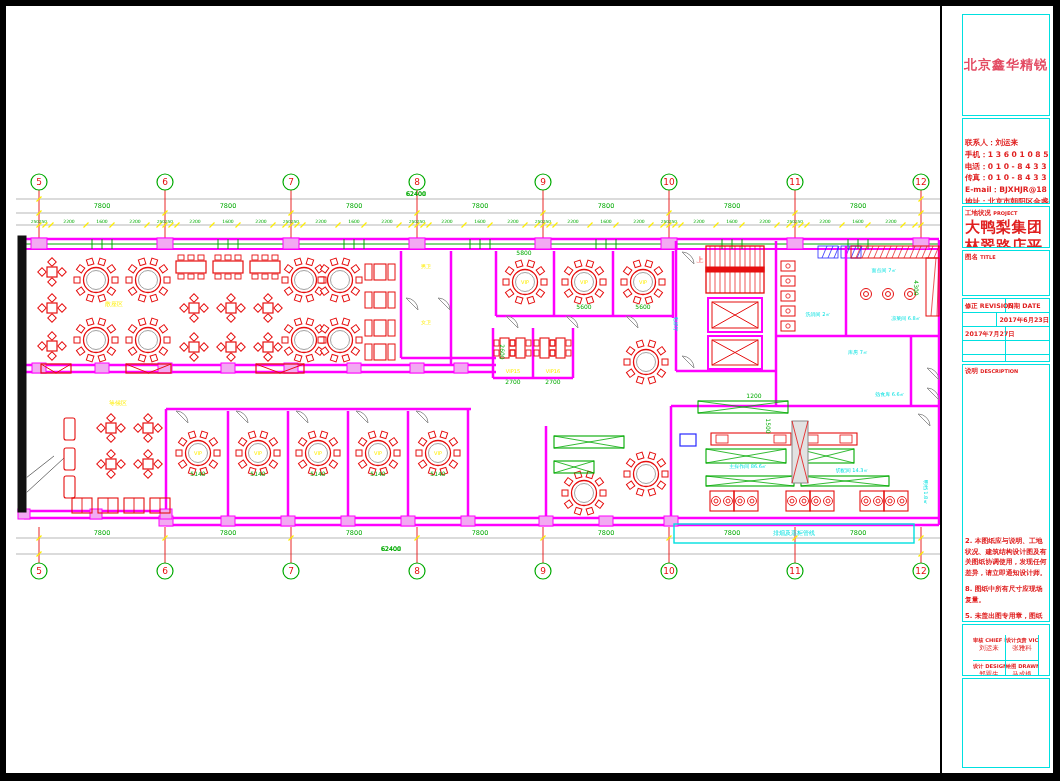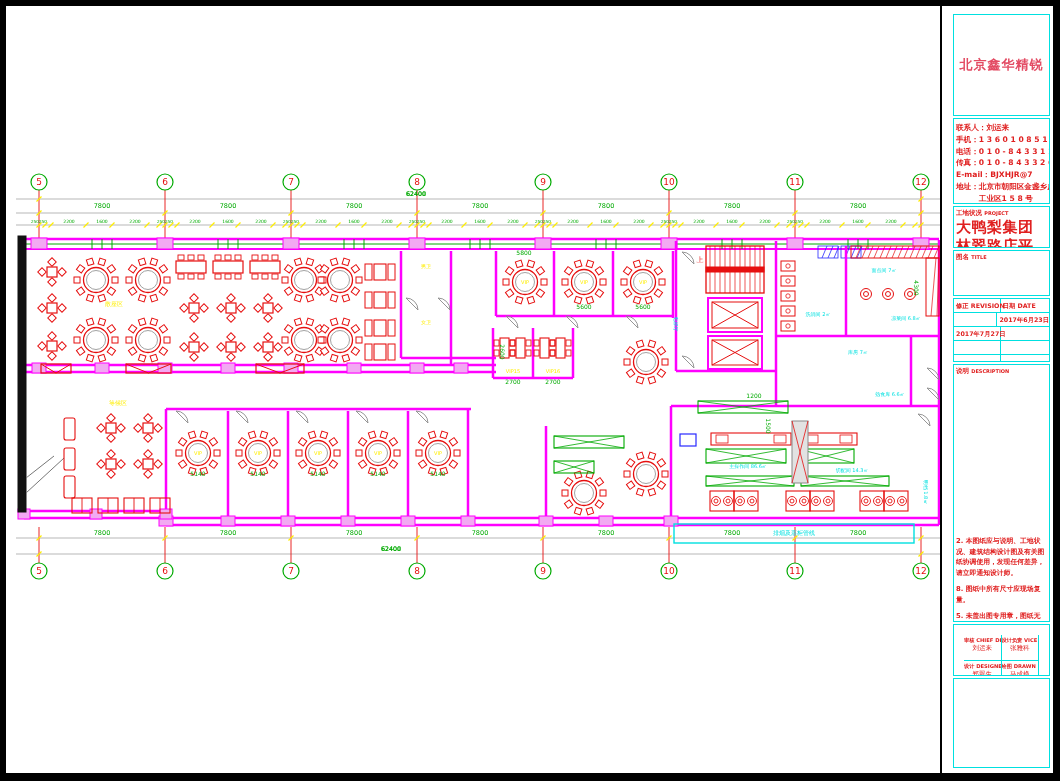--- a/index.html
+++ b/index.html
@@ -2,25 +2,25 @@
 <html><head>
 <meta charset="utf-8">
 <style>
   html,body{margin:0;padding:0;background:#000;width:1060px;height:781px;overflow:hidden;
     font-family:"DejaVu Sans",sans-serif;}
   #sheet{position:absolute;left:4px;top:4px;width:1050px;height:771px;background:#fff;
     border:2px solid #000;box-sizing:border-box;}
   #plan-wrap{position:absolute;left:0;top:0;width:938px;height:767px;}
   #titleblock{position:absolute;left:934px;top:0;width:113px;height:767px;border-left:2px solid #000;
     background:#fff;box-sizing:border-box;}
-  .tb-box{position:absolute;left:11px;right:3px;border:1.5px solid #00e0e0;box-sizing:border-box;
+  .tb-box{position:absolute;left:20px;right:3px;border:1.5px solid #00e0e0;box-sizing:border-box;
     color:#e02020;overflow:hidden;}
   .company{top:8px;height:102px;display:flex;flex-direction:column;align-items:center;justify-content:center;}
   .company div{font-size:13px;font-weight:bold;color:#e34b63;letter-spacing:1px;line-height:1.9;}
-  .contact{top:112px;height:86px;padding:3px 2px;}
+  .contact{top:112px;height:86px;padding:18px 2px;}
   .contact div{font-size:7.6px;line-height:1.55;white-space:nowrap;font-weight:bold;}
   .project{top:200px;height:42px;padding:2px 2px;}
   .titlebox{top:244px;height:46px;padding:2px 2px;}
   .lbl{font-size:6.5px;font-weight:bold;}
   .lbl .en{font-size:5px;}
   .projname{font-size:15px;font-weight:bold;letter-spacing:0.5px;}
   .revision{top:292px;height:64px;padding:0;}
   .revrow{display:flex;height:13px;border-bottom:1px solid #00e0e0;}
   .revrow .c1{width:46%;border-right:1px solid #00e0e0;padding-left:2px;font-size:6.3px;line-height:13px;font-weight:bold;white-space:nowrap;}
   .revrow .c2{flex:1;padding-left:2px;font-size:6.3px;line-height:13px;font-weight:bold;white-space:nowrap;}
@@ -988,21 +988,21 @@
 
   <div id="titleblock">
     <div class="tb-box company">
       <div>北京鑫华精锐</div>
     </div>
     <div class="tb-box contact">
       <div>联系人：刘运来</div>
       <div>手机：1 3 6 0 1 0 8 5 1 7 1</div>
       <div>电话：0 1 0 - 8 4 3 3 1 1 6 5</div>
       <div>传真：0 1 0 - 8 4 3 3 2 6 7 9</div>
-      <div>E-mail：BJXHJR@7</div>
+      <div>E-mail：BJXHJR@18</div>
       <div>地址：北京市朝阳区金盏乡皮村</div>
       <div>　　　工业区1 5 8 号</div>
     </div>
     <div class="tb-box project">
       <div class="lbl"><span>工地状况</span>
         <span class="en">PROJECT</span></div>
       <div class="projname">大鸭梨集团林翠路店平面图</div>
     </div>
     <div class="tb-box titlebox">
       <div class="lbl"><span>图名</span>

